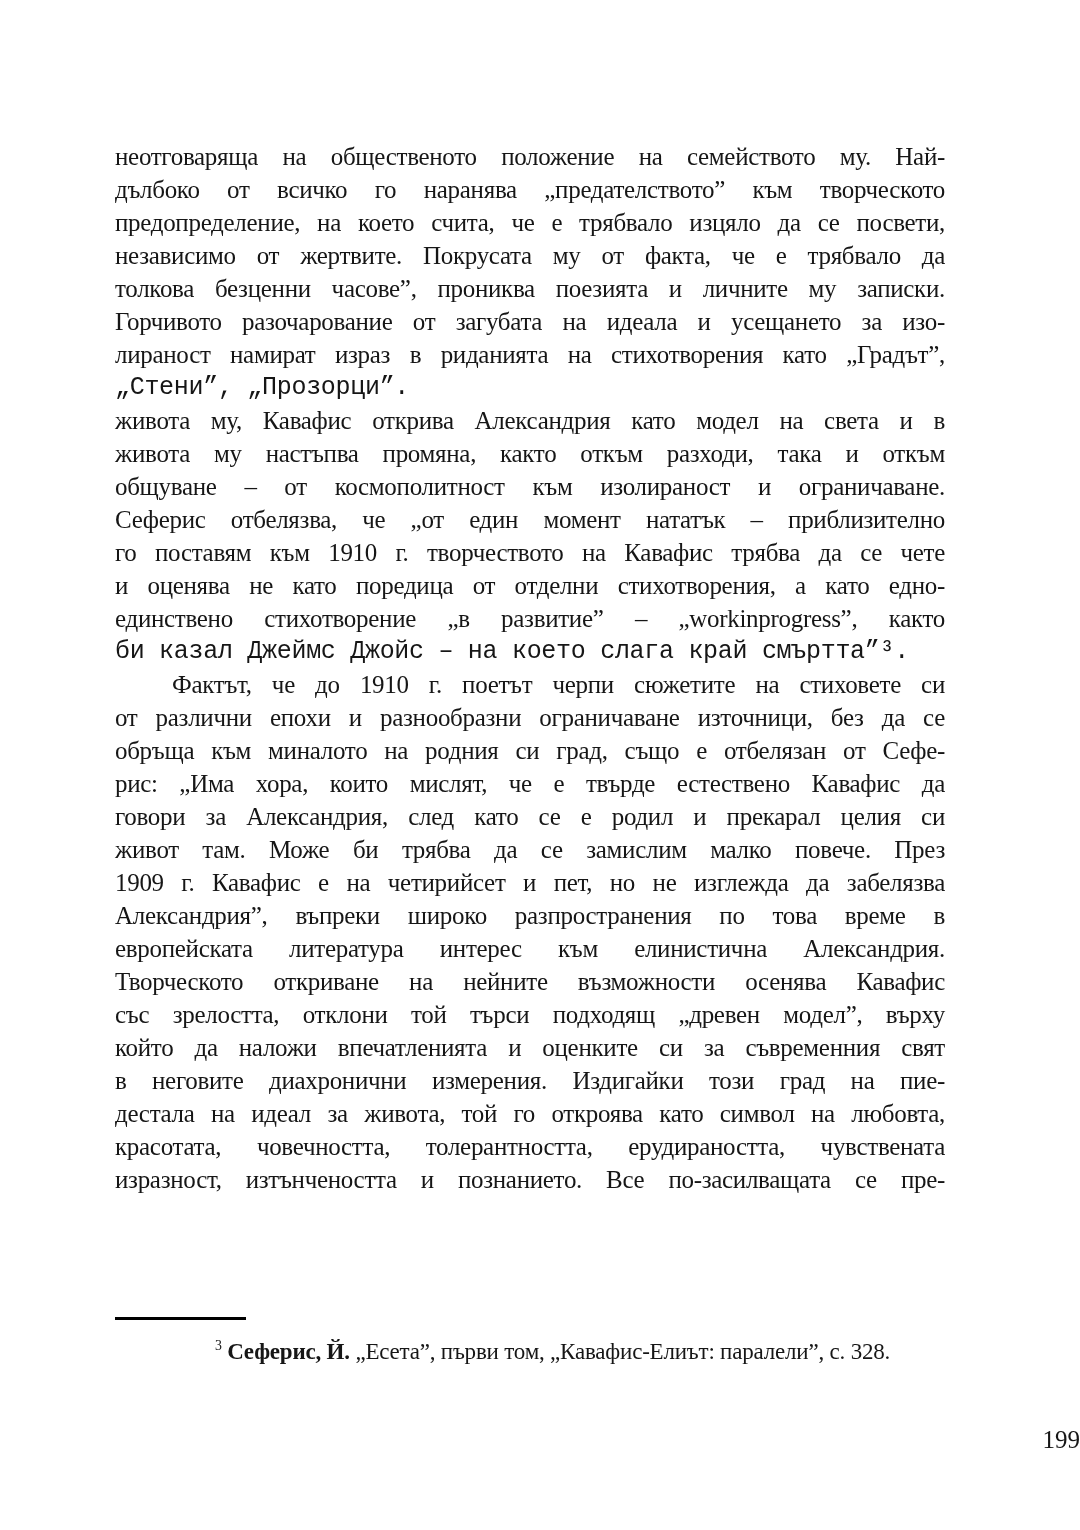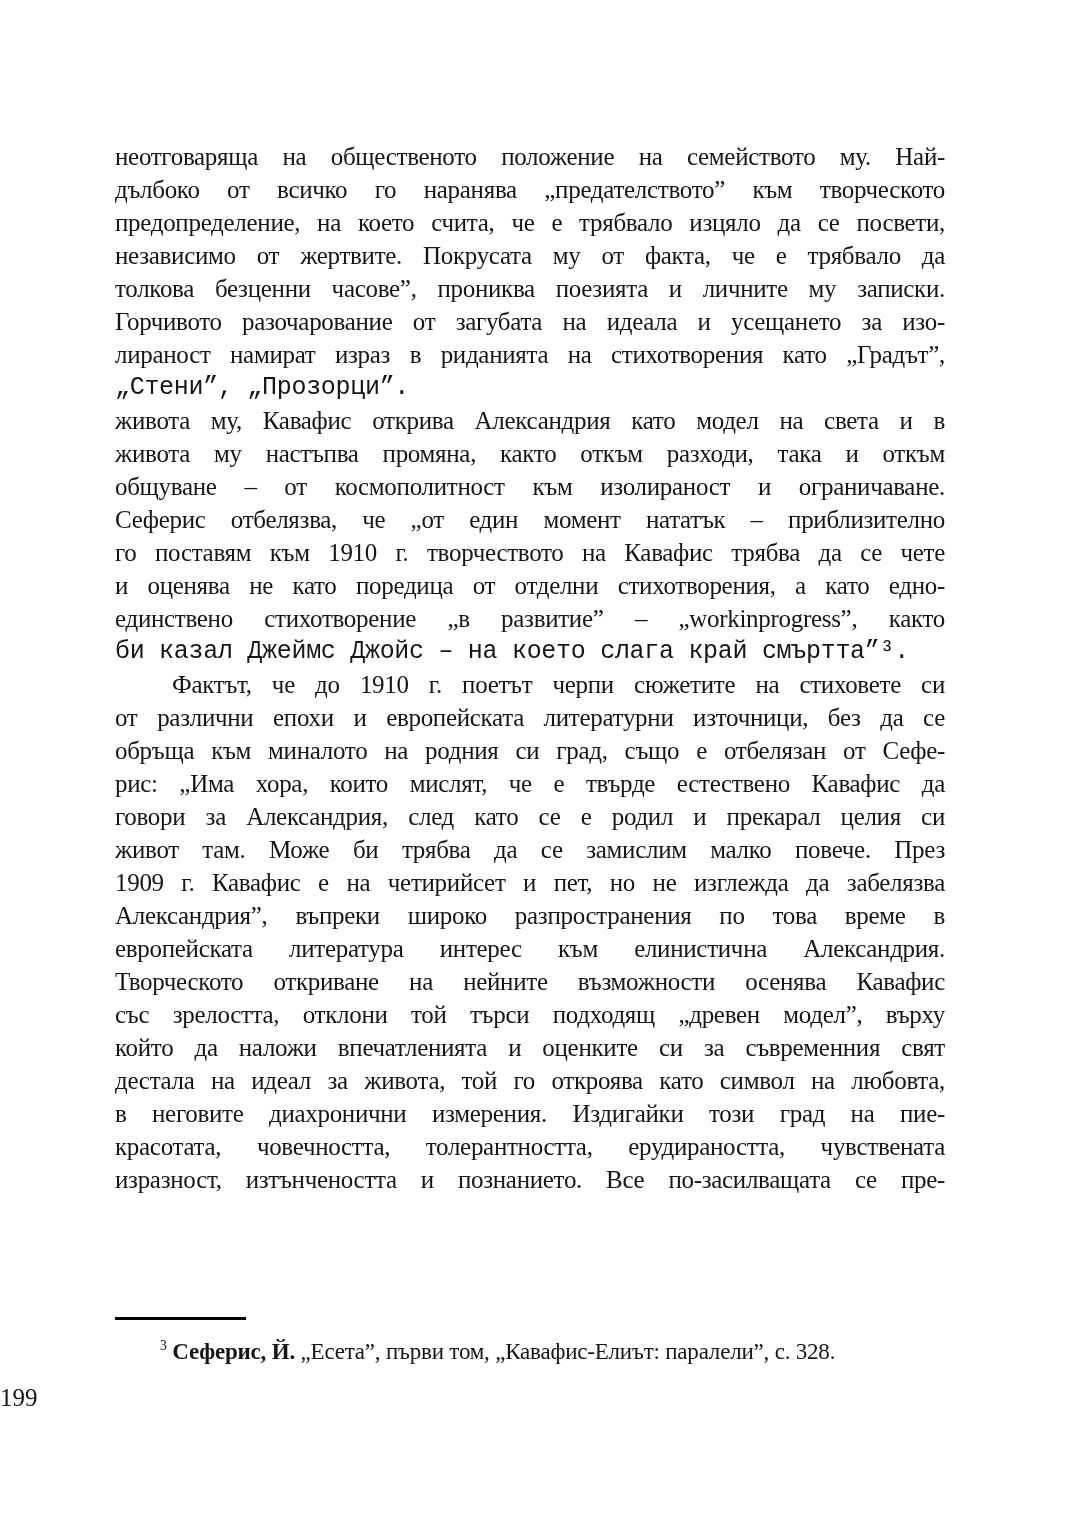--- a/index.html
+++ b/index.html
@@ -46,34 +46,35 @@
   }
   .footnote {
     position: absolute;
     left: 115px;
     top: 1338px;
     width: 830px;
     font-size: 23px;
     line-height: 28px;
     text-indent: 45px;
     letter-spacing: -0.2px;
+    text-align: center;
   }
   .footnote sup {
     font-size: 60%;
     line-height: 0;
   }
   .footnote .fn-author {
     font-weight: bold;
   }
   .page-number {
     position: absolute;
     left: 0;
-    top: 1383px;
+    top: 1425px;
     width: 1080px;
-    text-align: left;
+    text-align: right;
     font-size: 25px;
     line-height: 30px;
   }
 </style>
 </head>
 <body>
 
 <div class="page">
 
   <main class="body-text">
@@ -92,33 +93,33 @@
         <div class="line">живота му настъпва промяна, както откъм разходи, така и откъм</div>
         <div class="line">общуване – от космополитност към изолираност и ограничаване.</div>
         <div class="line">Сеферис отбелязва, че „от един момент нататък – приблизително</div>
         <div class="line">го поставям към 1910 г. творчеството на Кавафис трябва да се чете</div>
         <div class="line">и оценява не като поредица от отделни стихотворения, а като едно-</div>
         <div class="line">единствено стихотворение „в развитие” – „workinprogress”, както</div>
         <div class="line last">би казал Джеймс Джойс – на което слага край смъртта”³.</div>
       </div>
       <div class="paragraph">
         <div class="line indent">Фактът, че до 1910 г. поетът черпи сюжетите на стиховете си</div>
-        <div class="line">от различни епохи и европейската литературни източници, без да се</div>
+        <div class="line">от различни епохи и разнообразни ограничаване източници, без да се</div>
         <div class="line">обръща към миналото на родния си град, също е отбелязан от Сефе-</div>
         <div class="line">рис: „Има хора, които мислят, че е твърде естествено Кавафис да</div>
         <div class="line">говори за Александрия, след като се е родил и прекарал целия си</div>
         <div class="line">живот там. Може би трябва да се замислим малко повече. През</div>
         <div class="line">1909 г. Кавафис е на четирийсет и пет, но не изглежда да забелязва</div>
         <div class="line">Александрия”, въпреки широко разпространения по това време в</div>
         <div class="line">европейската литература интерес към елинистична Александрия.</div>
         <div class="line">Творческото откриване на нейните възможности осенява Кавафис</div>
         <div class="line">със зрелостта, отклони той търси подходящ „древен модел”, върху</div>
         <div class="line">който да наложи впечатленията и оценките си за съвременния свят</div>
+        <div class="line">в неговите диахронични измерения. Издигайки този град на пие-</div>
         <div class="line">дестала на идеал за живота, той го откроява като символ на любовта,</div>
-        <div class="line">в неговите диахронични измерения. Издигайки този град на пие-</div>
         <div class="line">красотата, човечността, толерантността, ерудираността, чувствената</div>
         <div class="line">изразност, изтънчеността и познанието. Все по-засилващата се пре-</div>
       </div>
     </main>
 
   <div class="footnote-sep"></div>
 
   <div class="footnote"><sup>3</sup> <span class="fn-author">Сеферис, Й.</span><span> „Есета”, първи том, „Кавафис-Елиът: паралели”, с. 328.</span></div>
 
   <div class="page-number">199</div>

